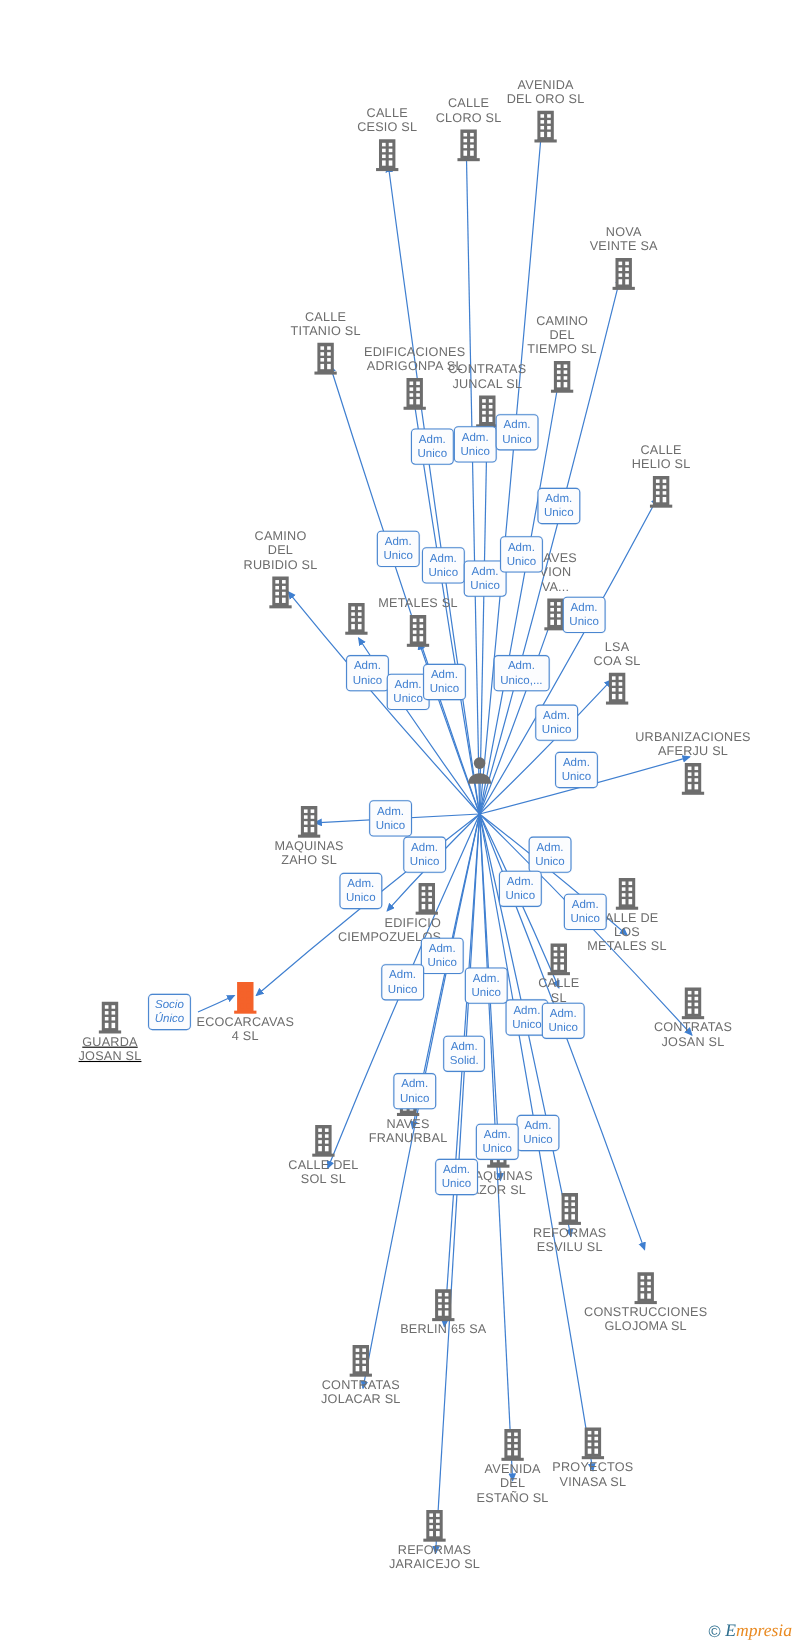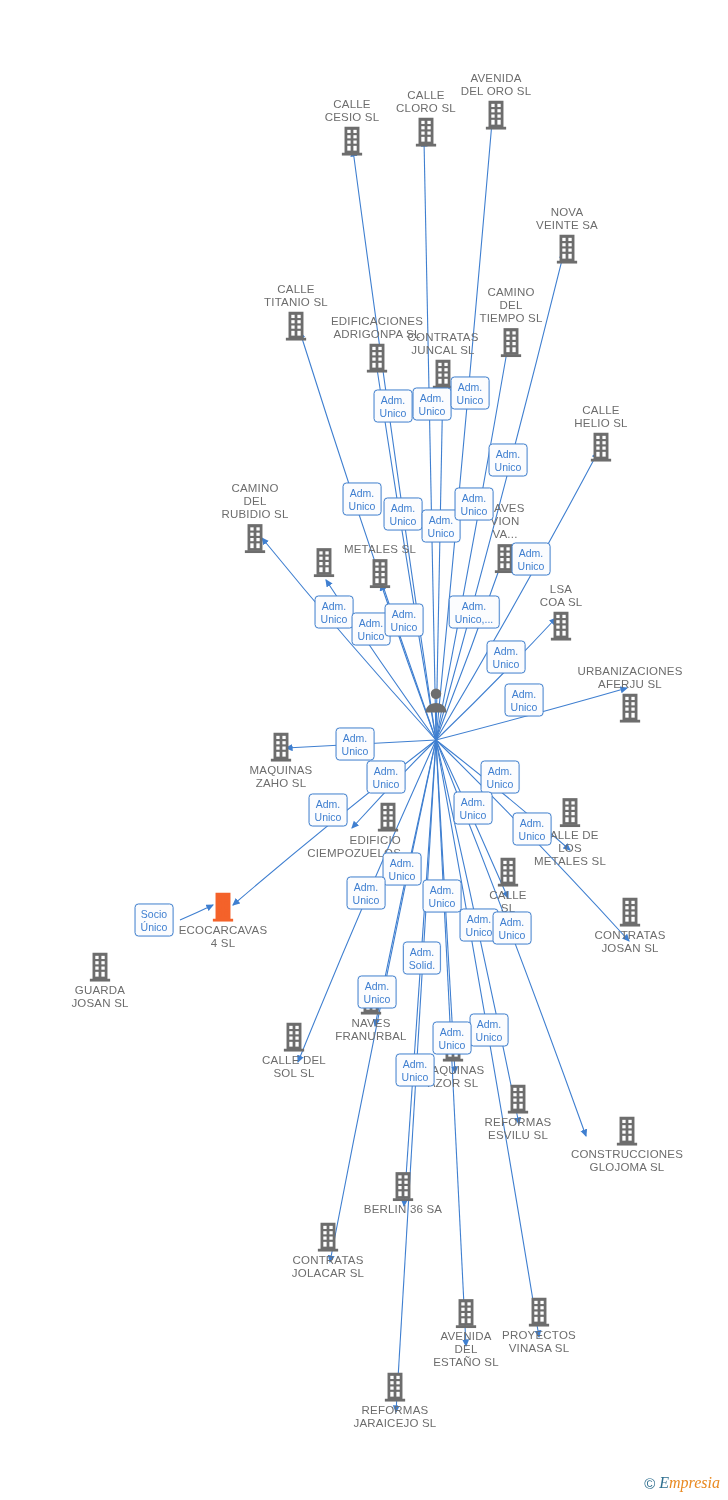--- a/index.html
+++ b/index.html
@@ -16,21 +16,21 @@
   .node.root .cap{color:#5a5a5a;font-size:12.5px;line-height:15px;}
 
   .bldg{width:26px;height:32px;display:inline-block;}
   .bldg.orange path, .bldg.orange rect{fill:#f4622a;}
 
   .badge{position:absolute;transform:translate(-50%,-50%);
          border:1px solid #4a86d0;background:#fbfcfe;color:#3f7fd0;
          border-radius:4px;font-size:10.5px;line-height:12.5px;
          padding:3px 5px;text-align:center;white-space:pre-line;
          box-shadow:0 0 0 .5px rgba(74,134,208,.15);}
-  .badge.socio{color:#3f7fd0;}
+  .badge.socio{color:#3f7fd0;font-style:italic;}
 
   .wm{position:absolute;right:8px;bottom:8px;display:flex;align-items:center;gap:4px;}
   .wm .c{color:#2f6f8f;font-size:15px;}
   .wm .t{color:#e98a22;font-size:16px;font-style:italic;
          font-family:"Liberation Serif","DejaVu Serif",serif;}
   .wm .t b{color:#2f6f8f;font-weight:normal;}
 </style>
 </head>
 <body>
 
@@ -428,21 +428,21 @@
               <rect x="7.6" y="10" width="3.1" height="3"></rect>
               <rect x="13.3" y="10" width="3.1" height="3"></rect>
               <rect x="7.6" y="15" width="3.1" height="3"></rect>
               <rect x="13.3" y="15" width="3.1" height="3"></rect>
               <rect x="7.6" y="20" width="3.1" height="4.5"></rect>
               <rect x="13.3" y="20" width="3.1" height="4.5"></rect>
             </g>
           </svg></span>
         <span class="cap">ECOCARCAVAS<br>4  SL</span>
       </div>
-      <div class="node" style="left: 100px; top: 980px;">
+      <div class="node" style="left: 100px; top: 938px; text-decoration: underline;">
         <span class="glyph"><svg class="bldg " viewBox="0 0 24 30" aria-hidden="true">
             <path d="M5 2h14v25H5z" fill="#6d6d6d"></path>
             <rect x="2.5" y="26.5" width="19" height="2.6" fill="#6d6d6d"></rect>
             <g fill="#ffffff">
               <rect x="7.6" y="5" width="3.1" height="3"></rect>
               <rect x="13.3" y="5" width="3.1" height="3"></rect>
               <rect x="7.6" y="10" width="3.1" height="3"></rect>
               <rect x="13.3" y="10" width="3.1" height="3"></rect>
               <rect x="7.6" y="15" width="3.1" height="3"></rect>
               <rect x="13.3" y="15" width="3.1" height="3"></rect>
@@ -513,21 +513,21 @@
               <rect x="7.6" y="10" width="3.1" height="3"></rect>
               <rect x="13.3" y="10" width="3.1" height="3"></rect>
               <rect x="7.6" y="15" width="3.1" height="3"></rect>
               <rect x="13.3" y="15" width="3.1" height="3"></rect>
               <rect x="7.6" y="20" width="3.1" height="4.5"></rect>
               <rect x="13.3" y="20" width="3.1" height="4.5"></rect>
             </g>
           </svg></span>
         <span class="cap">REFORMAS<br>ESVILU SL</span>
       </div>
-      <div class="node" style="left: 587px; top: 1144px; margin-left: 40px;">
+      <div class="node" style="left: 587px; top: 1184px;">
         <span class="glyph"><svg class="bldg " viewBox="0 0 24 30" aria-hidden="true">
             <path d="M5 2h14v25H5z" fill="#6d6d6d"></path>
             <rect x="2.5" y="26.5" width="19" height="2.6" fill="#6d6d6d"></rect>
             <g fill="#ffffff">
               <rect x="7.6" y="5" width="3.1" height="3"></rect>
               <rect x="13.3" y="5" width="3.1" height="3"></rect>
               <rect x="7.6" y="10" width="3.1" height="3"></rect>
               <rect x="13.3" y="10" width="3.1" height="3"></rect>
               <rect x="7.6" y="15" width="3.1" height="3"></rect>
               <rect x="13.3" y="15" width="3.1" height="3"></rect>
@@ -545,21 +545,21 @@
               <rect x="7.6" y="5" width="3.1" height="3"></rect>
               <rect x="13.3" y="5" width="3.1" height="3"></rect>
               <rect x="7.6" y="10" width="3.1" height="3"></rect>
               <rect x="13.3" y="10" width="3.1" height="3"></rect>
               <rect x="7.6" y="15" width="3.1" height="3"></rect>
               <rect x="13.3" y="15" width="3.1" height="3"></rect>
               <rect x="7.6" y="20" width="3.1" height="4.5"></rect>
               <rect x="13.3" y="20" width="3.1" height="4.5"></rect>
             </g>
           </svg></span>
-        <span class="cap">BERLIN 36 SA</span>
+        <span class="cap">BERLIN 65 SA</span>
       </div>
       <div class="node" style="left: 328px; top: 1250px;">
         <span class="glyph"><svg class="bldg " viewBox="0 0 24 30" aria-hidden="true">
             <path d="M5 2h14v25H5z" fill="#6d6d6d"></path>
             <rect x="2.5" y="26.5" width="19" height="2.6" fill="#6d6d6d"></rect>
             <g fill="#ffffff">
               <rect x="7.6" y="5" width="3.1" height="3"></rect>
               <rect x="13.3" y="5" width="3.1" height="3"></rect>
               <rect x="7.6" y="10" width="3.1" height="3"></rect>
               <rect x="13.3" y="10" width="3.1" height="3"></rect>

